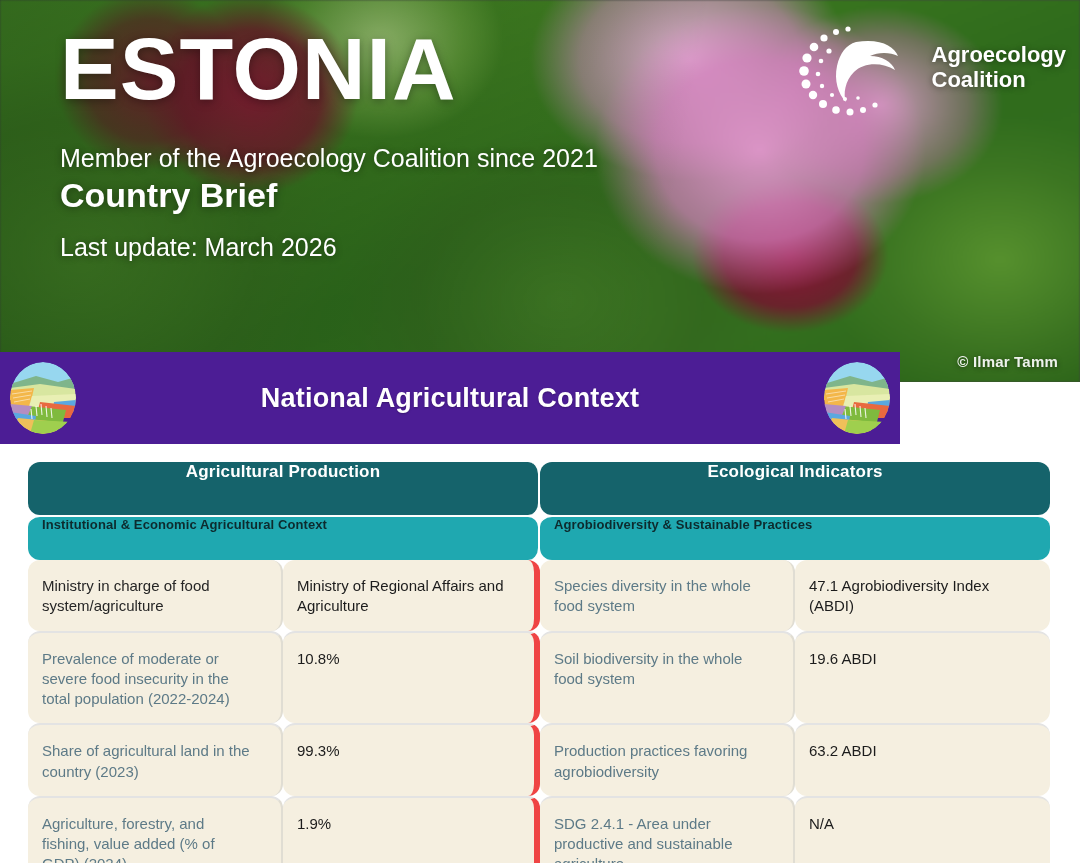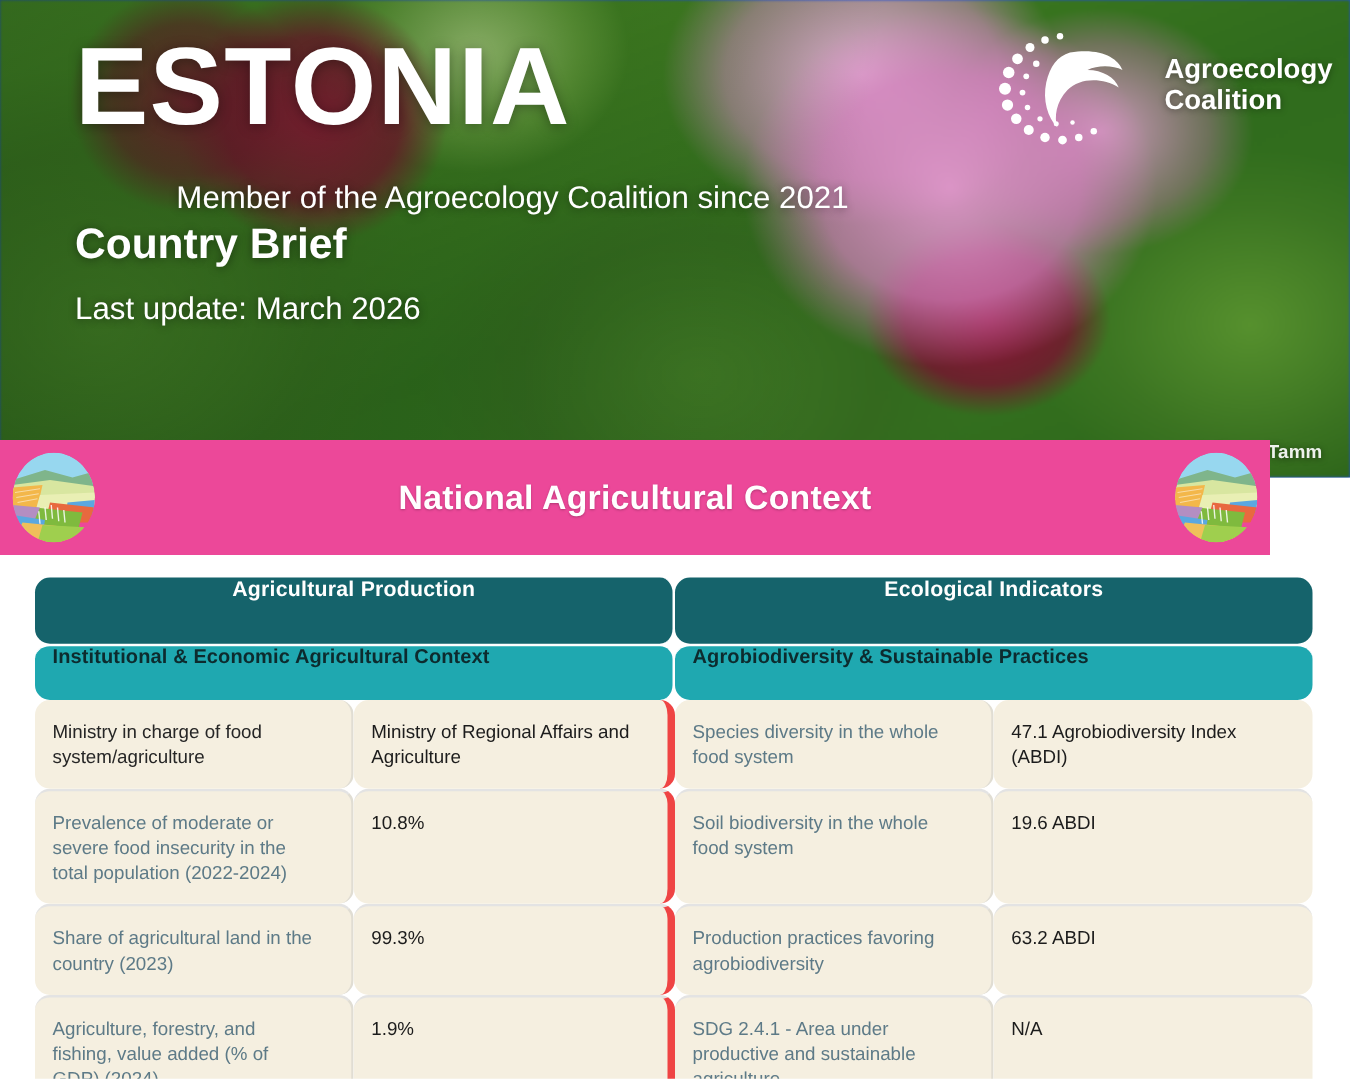--- a/index.html
+++ b/index.html
@@ -19,21 +19,21 @@
     height: 863px;
     background: #ffffff;
   }
 
   
   .hero {
     position: relative;
     width: 1080px;
     height: 382px;
     overflow: hidden;
-    background: #1d4ed8;
+    background: #404040;
   }
 
   .hero-photo {
     position: absolute;
     inset: 0;
     
     background:
       radial-gradient(ellipse 230px 200px at 760px 150px, rgba(226,150,205,0.95) 0%, rgba(214,128,192,0.7) 45%, rgba(150,70,130,0.0) 72%),
       radial-gradient(ellipse 200px 150px at 690px 60px,  rgba(236,178,222,0.92) 0%, rgba(214,140,198,0.55) 55%, rgba(160,90,140,0) 80%),
       radial-gradient(ellipse 150px 120px at 880px 105px, rgba(231,163,214,0.85) 0%, rgba(200,120,180,0.4) 58%, rgba(150,80,130,0) 82%),
@@ -69,21 +69,20 @@
     color: #ffffff;
     text-shadow: 0 2px 10px rgba(0,0,0,0.35);
   }
 
   .hero-member {
     margin-top: 30px;
     font-size: 25px;
     font-weight: 400;
     color: #ffffff;
     text-shadow: 0 1px 7px rgba(0,0,0,0.45);
-    text-align: center;
   }
 
   .hero-brief {
     margin-top: 3px;
     font-size: 34px;
     font-weight: 700;
     color: #ffffff;
     text-shadow: 0 1px 8px rgba(0,0,0,0.42);
   }
 
@@ -123,23 +122,23 @@
     font-weight: 600;
     letter-spacing: .2px;
     text-shadow: 0 1px 5px rgba(0,0,0,0.5);
   }
 
   
   .banner {
     position: absolute;
     left: 0;
     top: 352px;
-    width: 1016px;
+    width: 900px;
     height: 92px;
-    background: #ec4899;
+    background: #4c1d95;
     display: flex;
     align-items: center;
     justify-content: center;
   }
   .banner-title {
     color: #ffffff;
     font-size: 27px;
     font-weight: 700;
     letter-spacing: .2px;
     text-shadow: 0 1px 2px rgba(0,0,0,0.25);
@@ -183,21 +182,21 @@
     height: 53px;
     padding: 0 10px;
     border-right: 2px solid #ffffff;
     letter-spacing: .2px;
   }
   .col-head.last { border-right: none; }
 
   .sub-head {
     background: #1fa8b0;
     color: #0d2b2e;
-    font-size: 16px;
+    font-size: 13px;
     font-weight: 700;
     text-align: left;
     height: 45px;
     padding: 0 14px;
     border-right: 2px solid #ffffff;
     border-top: 2px solid #ffffff;
     letter-spacing: .1px;
   }
   .sub-head.last { border-right: none; }
 

